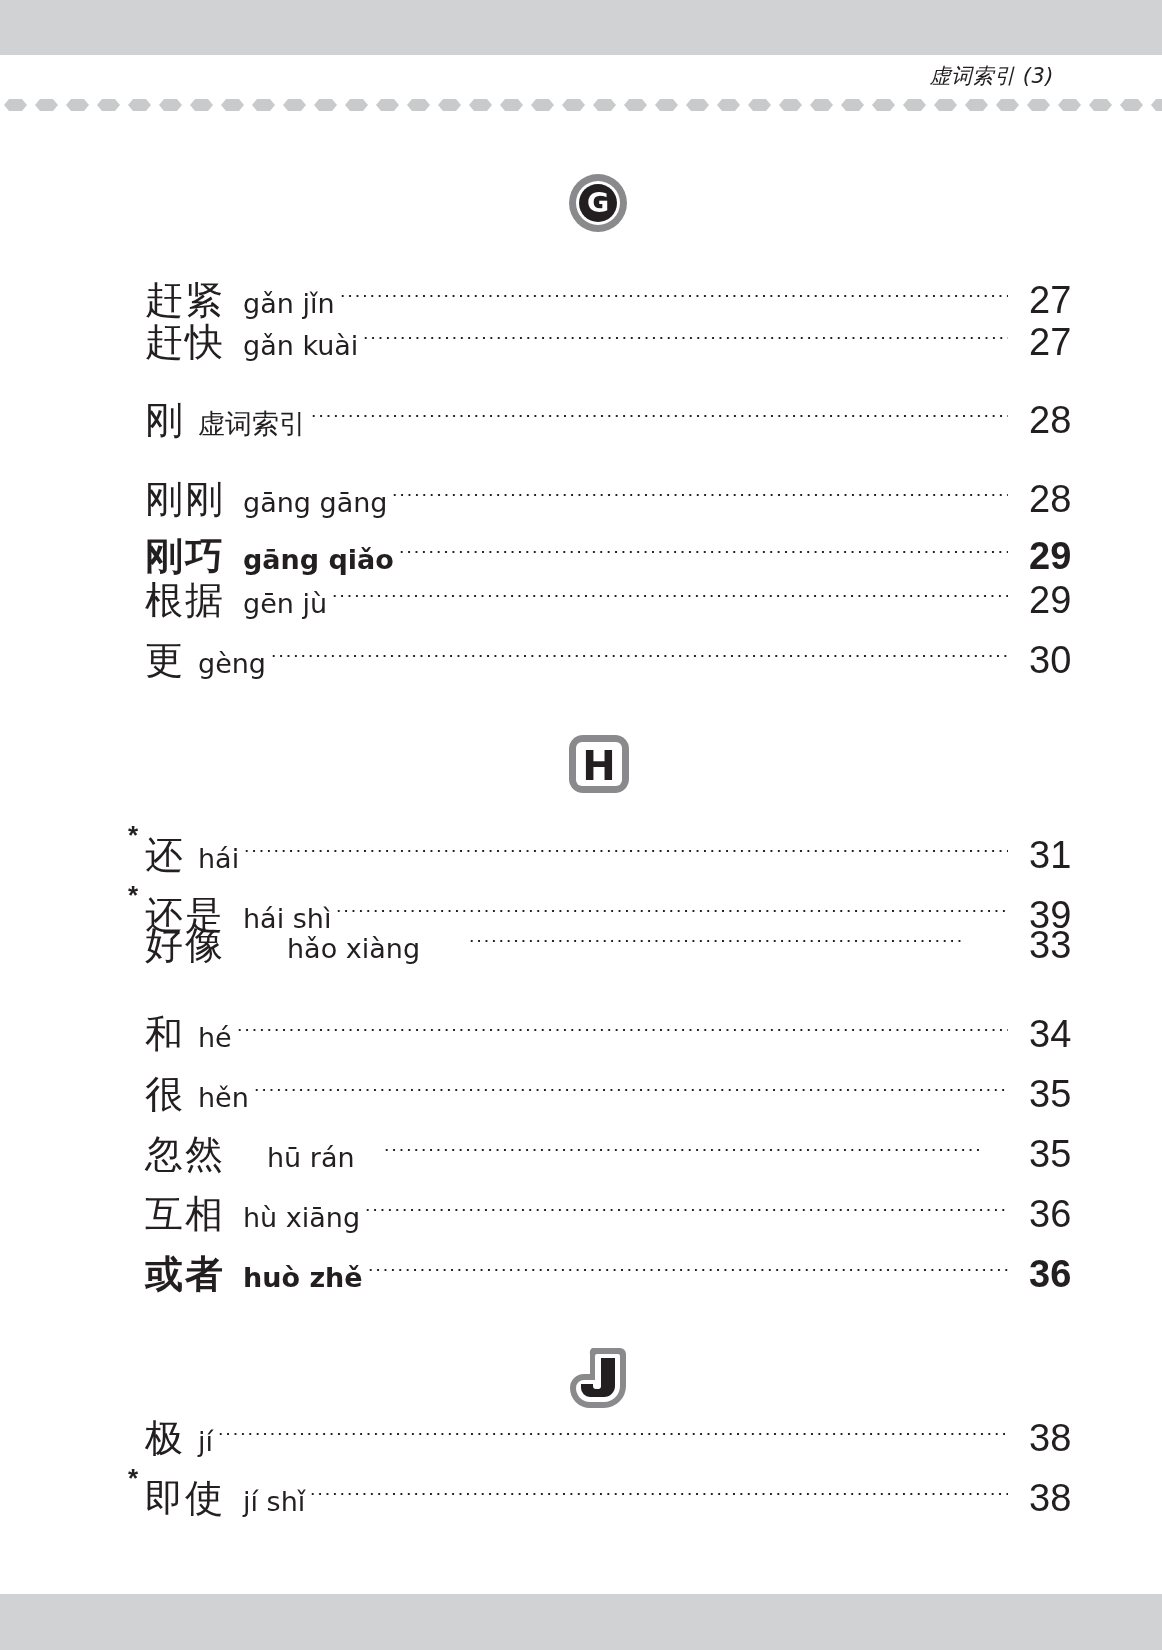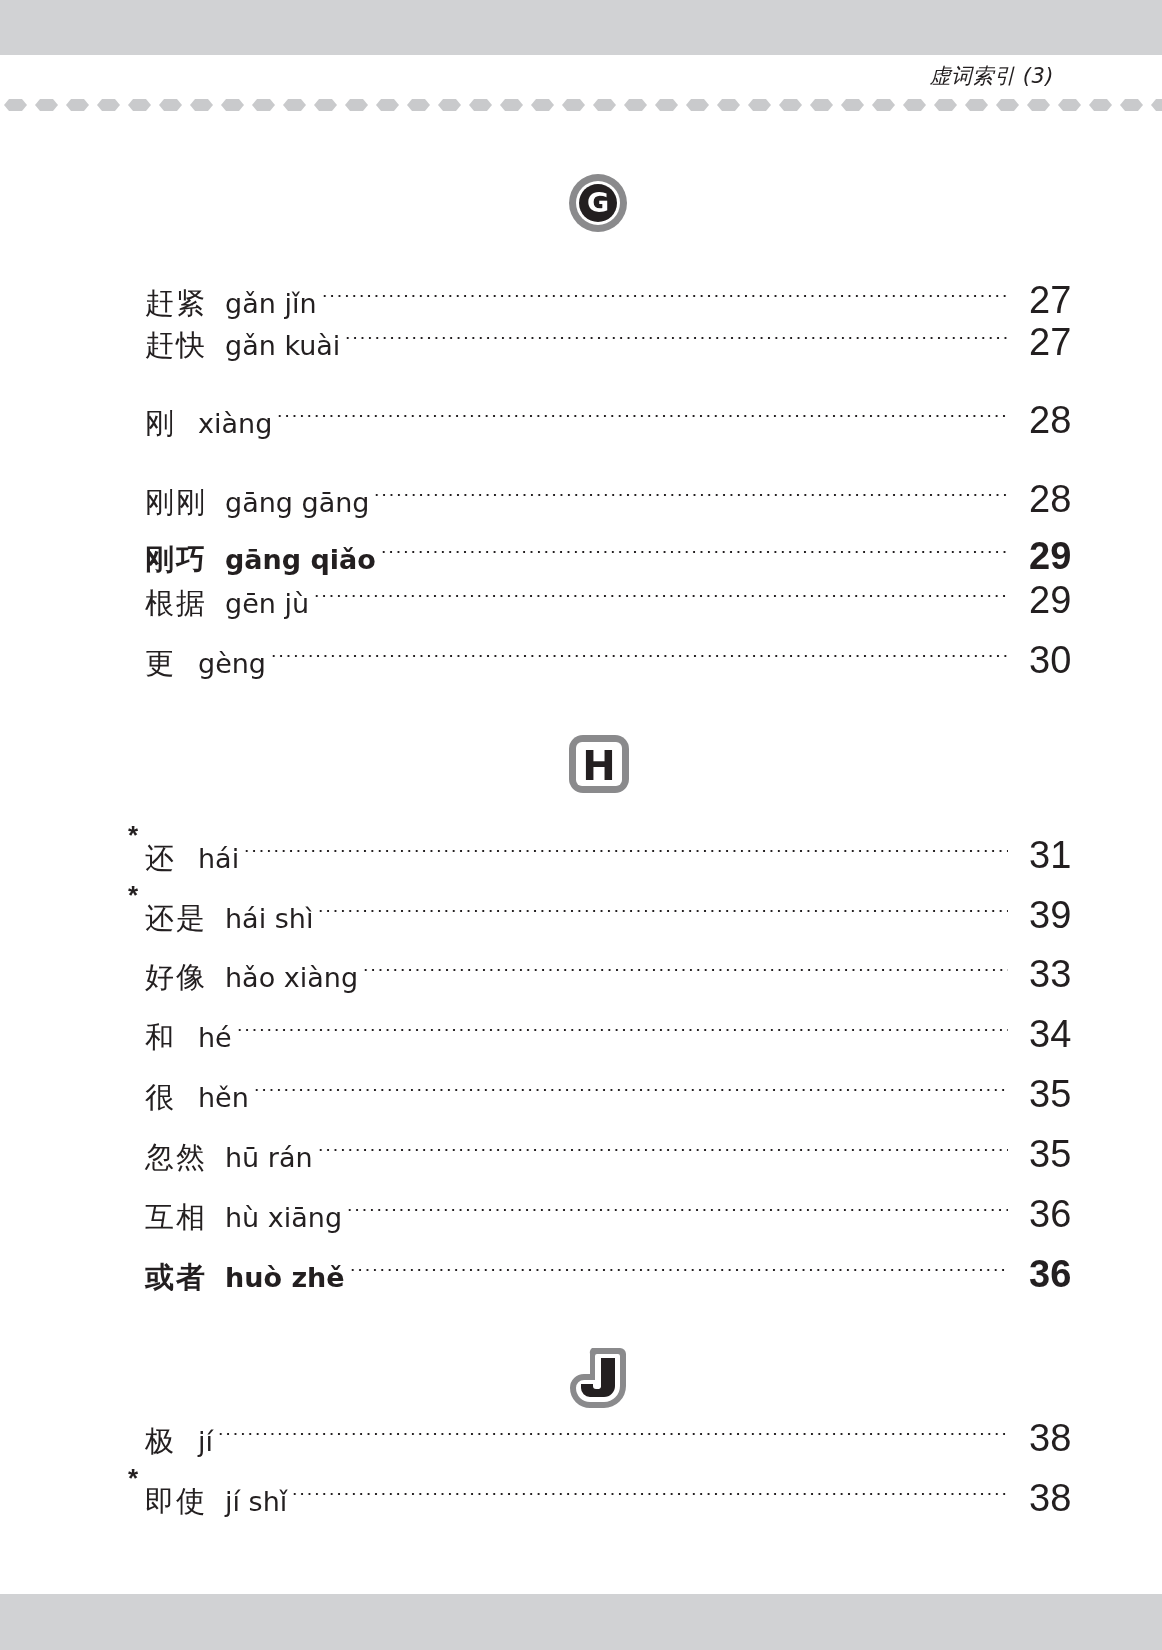--- a/index.html
+++ b/index.html
@@ -69,21 +69,21 @@
     }
     .entry .star {
       position: absolute;
       left: -17px;
       top: -8px;
       font-size: 26px;
       font-family: "Liberation Sans", sans-serif;
       font-weight: bold;
     }
     .entry .hanzi {
-      font-size: 29px;
+      font-size: 38px;
       letter-spacing: 2px;
       white-space: nowrap;
     }
     .entry .pinyin {
       margin-left: 18px;
       font-family: "DejaVu Sans", sans-serif;
       font-size: 27px;
       white-space: nowrap;
       margin-top: 16px;
     }
@@ -139,21 +139,21 @@
     <span class="page">27</span>
   </div>
   <div class="entry" style="top:313px;">
     <span class="hanzi">赶快</span>
     <span class="pinyin">gǎn kuài</span>
     <span class="leader"></span>
     <span class="page">27</span>
   </div>
   <div class="entry" style="top:391px;">
     <span class="hanzi" style="width:35px;">刚</span>
-    <span class="pinyin">xiàng</span>
+    <span class="pinyin">虚词索引</span>
     <span class="leader"></span>
     <span class="page">28</span>
   </div>
   <div class="entry" style="top:470px;">
     <span class="hanzi">刚刚</span>
     <span class="pinyin">gāng gāng</span>
     <span class="leader"></span>
     <span class="page">28</span>
   </div>
   <div class="entry" style="top:527px;font-weight:bold;">
@@ -192,39 +192,39 @@
     <span class="leader"></span>
     <span class="page">31</span>
   </div>
   <div class="entry" style="top:886px;">
     <span class="star">*</span>
     <span class="hanzi">还是</span>
     <span class="pinyin">hái shì</span>
     <span class="leader"></span>
     <span class="page">39</span>
   </div>
-  <div class="entry" style="top:945px;">
+  <div class="entry" style="top:916px;gap:44px;">
     <span class="hanzi">好像</span>
     <span class="pinyin">hǎo xiàng</span>
     <span class="leader"></span>
     <span class="page">33</span>
   </div>
   <div class="entry" style="top:1005px;">
     <span class="hanzi" style="width:35px;">和</span>
     <span class="pinyin">hé</span>
     <span class="leader"></span>
     <span class="page">34</span>
   </div>
   <div class="entry" style="top:1065px;">
     <span class="hanzi" style="width:35px;">很</span>
     <span class="pinyin">hěn</span>
     <span class="leader"></span>
     <span class="page">35</span>
   </div>
-  <div class="entry" style="top:1125px;">
+  <div class="entry" style="top:1125px;gap:24px;">
     <span class="hanzi">忽然</span>
     <span class="pinyin">hū rán</span>
     <span class="leader"></span>
     <span class="page">35</span>
   </div>
   <div class="entry" style="top:1185px;">
     <span class="hanzi">互相</span>
     <span class="pinyin">hù xiāng</span>
     <span class="leader"></span>
     <span class="page">36</span>

